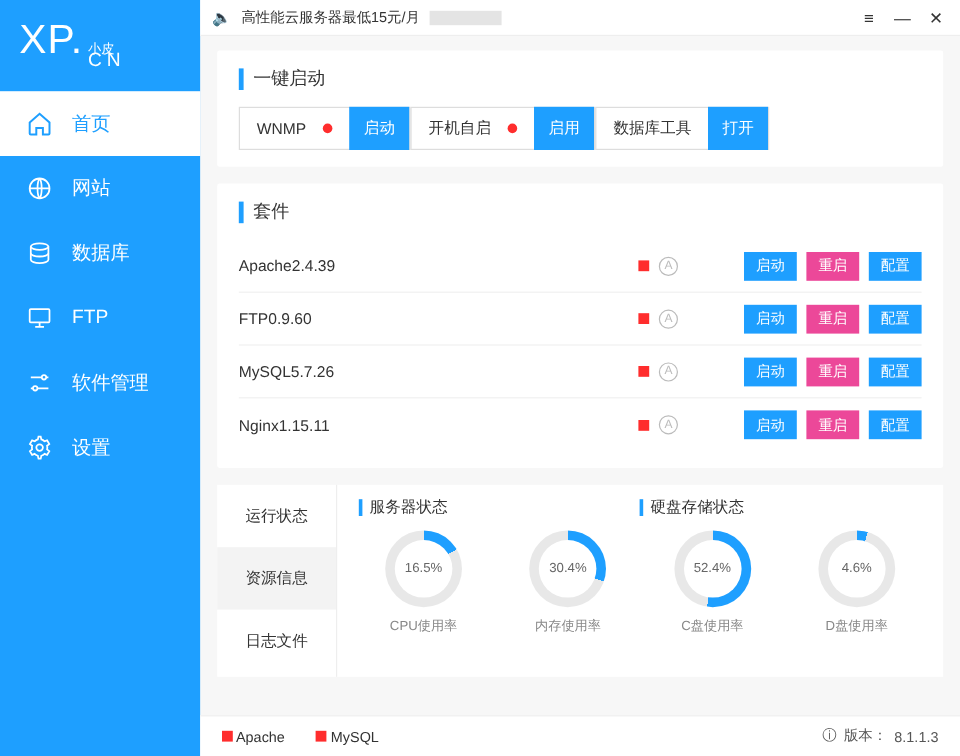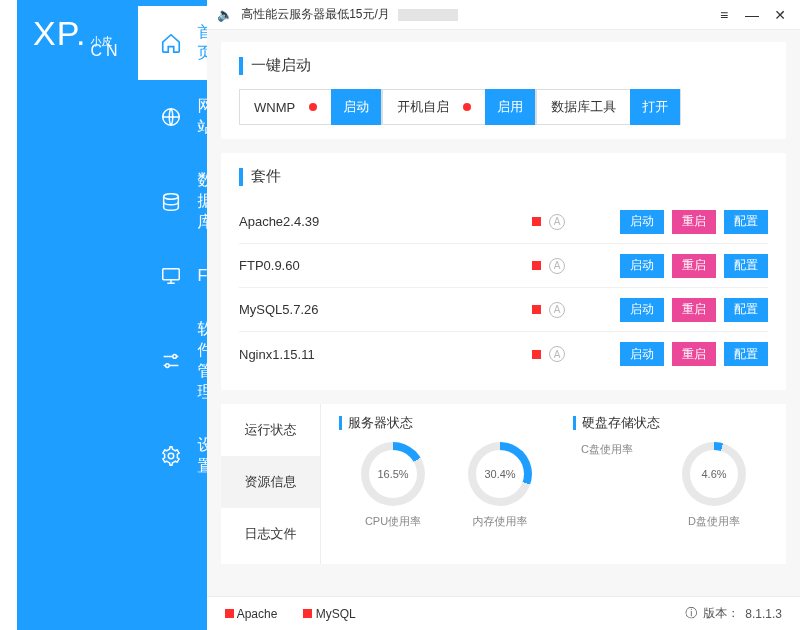--- a/index.html
+++ b/index.html
@@ -1,18 +1,18 @@
 <!DOCTYPE html>
 <html><head>
 <meta charset="utf-8">
 <style>
 * { box-sizing: border-box; margin: 0; padding: 0; }
 body { font-family: "Microsoft YaHei", sans-serif; font-size: 13px; color: #333; background: #fff; width: 800px; height: 630px; overflow: hidden; }
 .app { display: flex; width: 800px; height: 630px; }
-.sidebar { width: 190px; background: #1e9fff; color: #fff; display: flex; flex-direction: row; margin-left: 17px; }
+.sidebar { width: 167px; background: #1e9fff; color: #fff; display: flex; flex-direction: column; }
 .logo { padding: 14px 16px 10px; display: flex; align-items: baseline; gap: 4px; }
 .logo-main { font-size: 34px; font-weight: 300; letter-spacing: 1px; }
 .logo-sub { font-size: 11px; line-height: 1.2; }
 .logo-cn { font-size: 16px; letter-spacing: 4px; font-weight: 300; margin-top: -6px; }
 .nav { display: flex; flex-direction: column; padding-top: 6px; }
 .nav-item { display: flex; align-items: center; gap: 16px; padding: 16px 22px; cursor: pointer; color: #fff; font-size: 16px; }
 .nav-item.active { background: #fff; color: #1e9fff; }
 .nav-icon { width: 22px; height: 22px; display: inline-flex; align-items: center; justify-content: center; }
 .nav-icon svg { width: 22px; height: 22px; }
 .main { flex: 1; display: flex; flex-direction: column; background: #f7f7f7; }
@@ -243,20 +243,23 @@
                 </div>
                 <div class="gauge-lbl">CPU使用率</div>
               </div>
               <div class="gauge">
                 <div class="donut" style="background:conic-gradient(#1e9fff 0 109.44deg,#e8e8e8 109.44deg 360deg)">
                   <span class="val">30.4%</span>
                 </div>
                 <div class="gauge-lbl">内存使用率</div>
               </div>
               <div class="gauge">
+                <div class="donut" style="background:conic-gradient(#1e9fff 0 188.64deg,#e8e8e8 188.64deg 360deg)">
+                  <span class="val">52.4%</span>
+                </div>
                 <div class="gauge-lbl">C盘使用率</div>
               </div>
               <div class="gauge">
                 <div class="donut" style="background:conic-gradient(#1e9fff 0 16.56deg,#e8e8e8 16.56deg 360deg)">
                   <span class="val">4.6%</span>
                 </div>
                 <div class="gauge-lbl">D盘使用率</div>
               </div>
             </div>
         </div>

